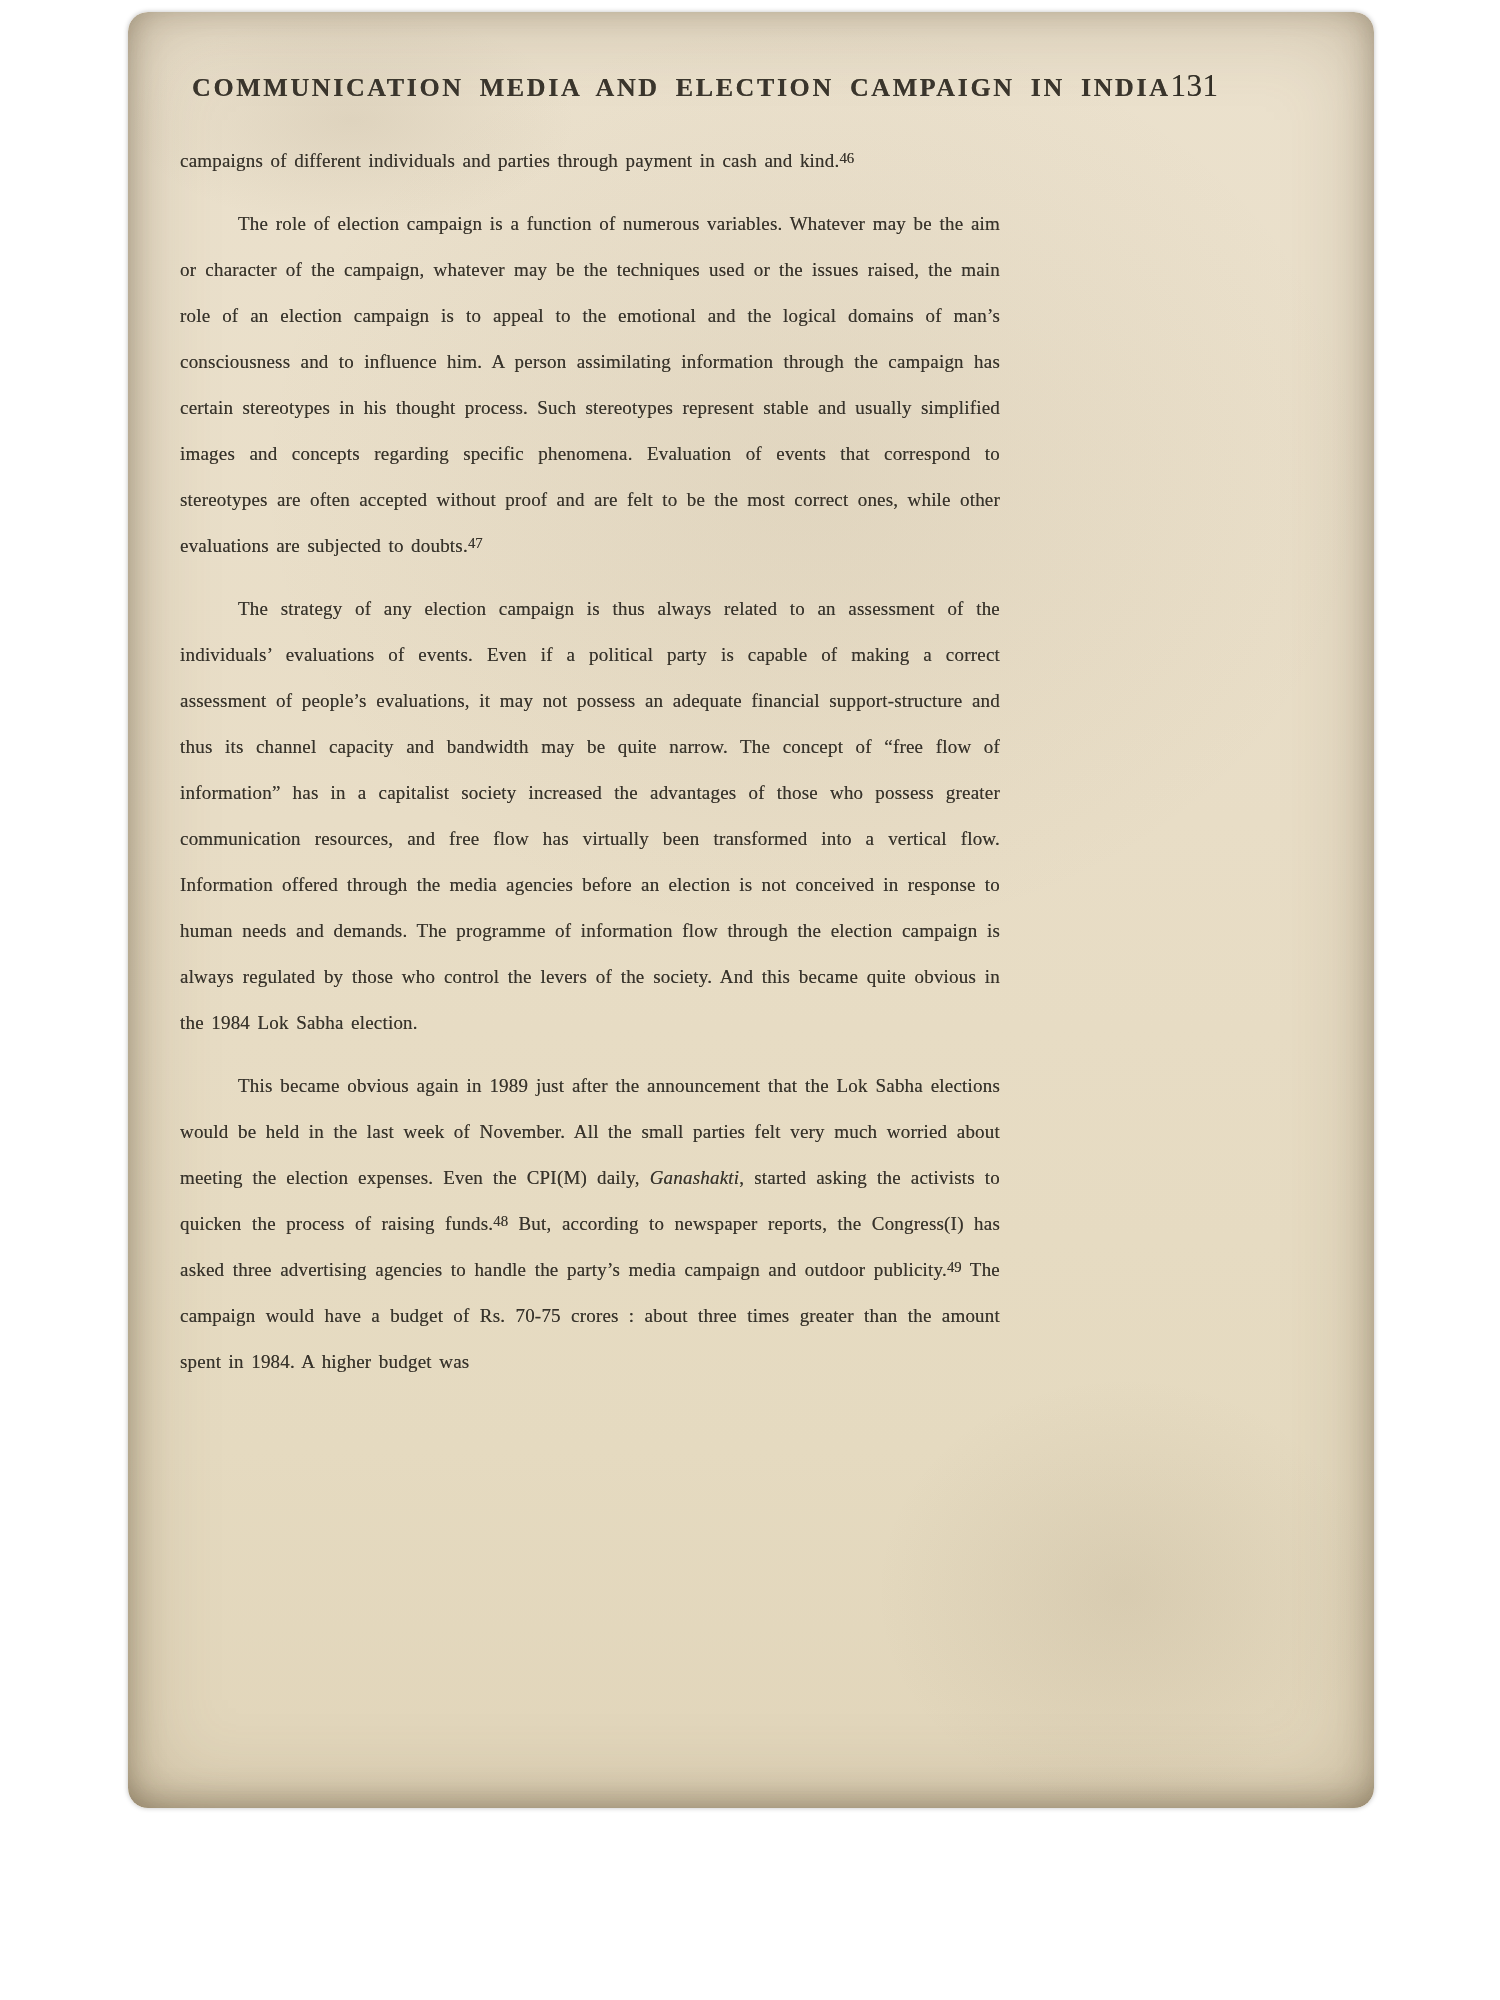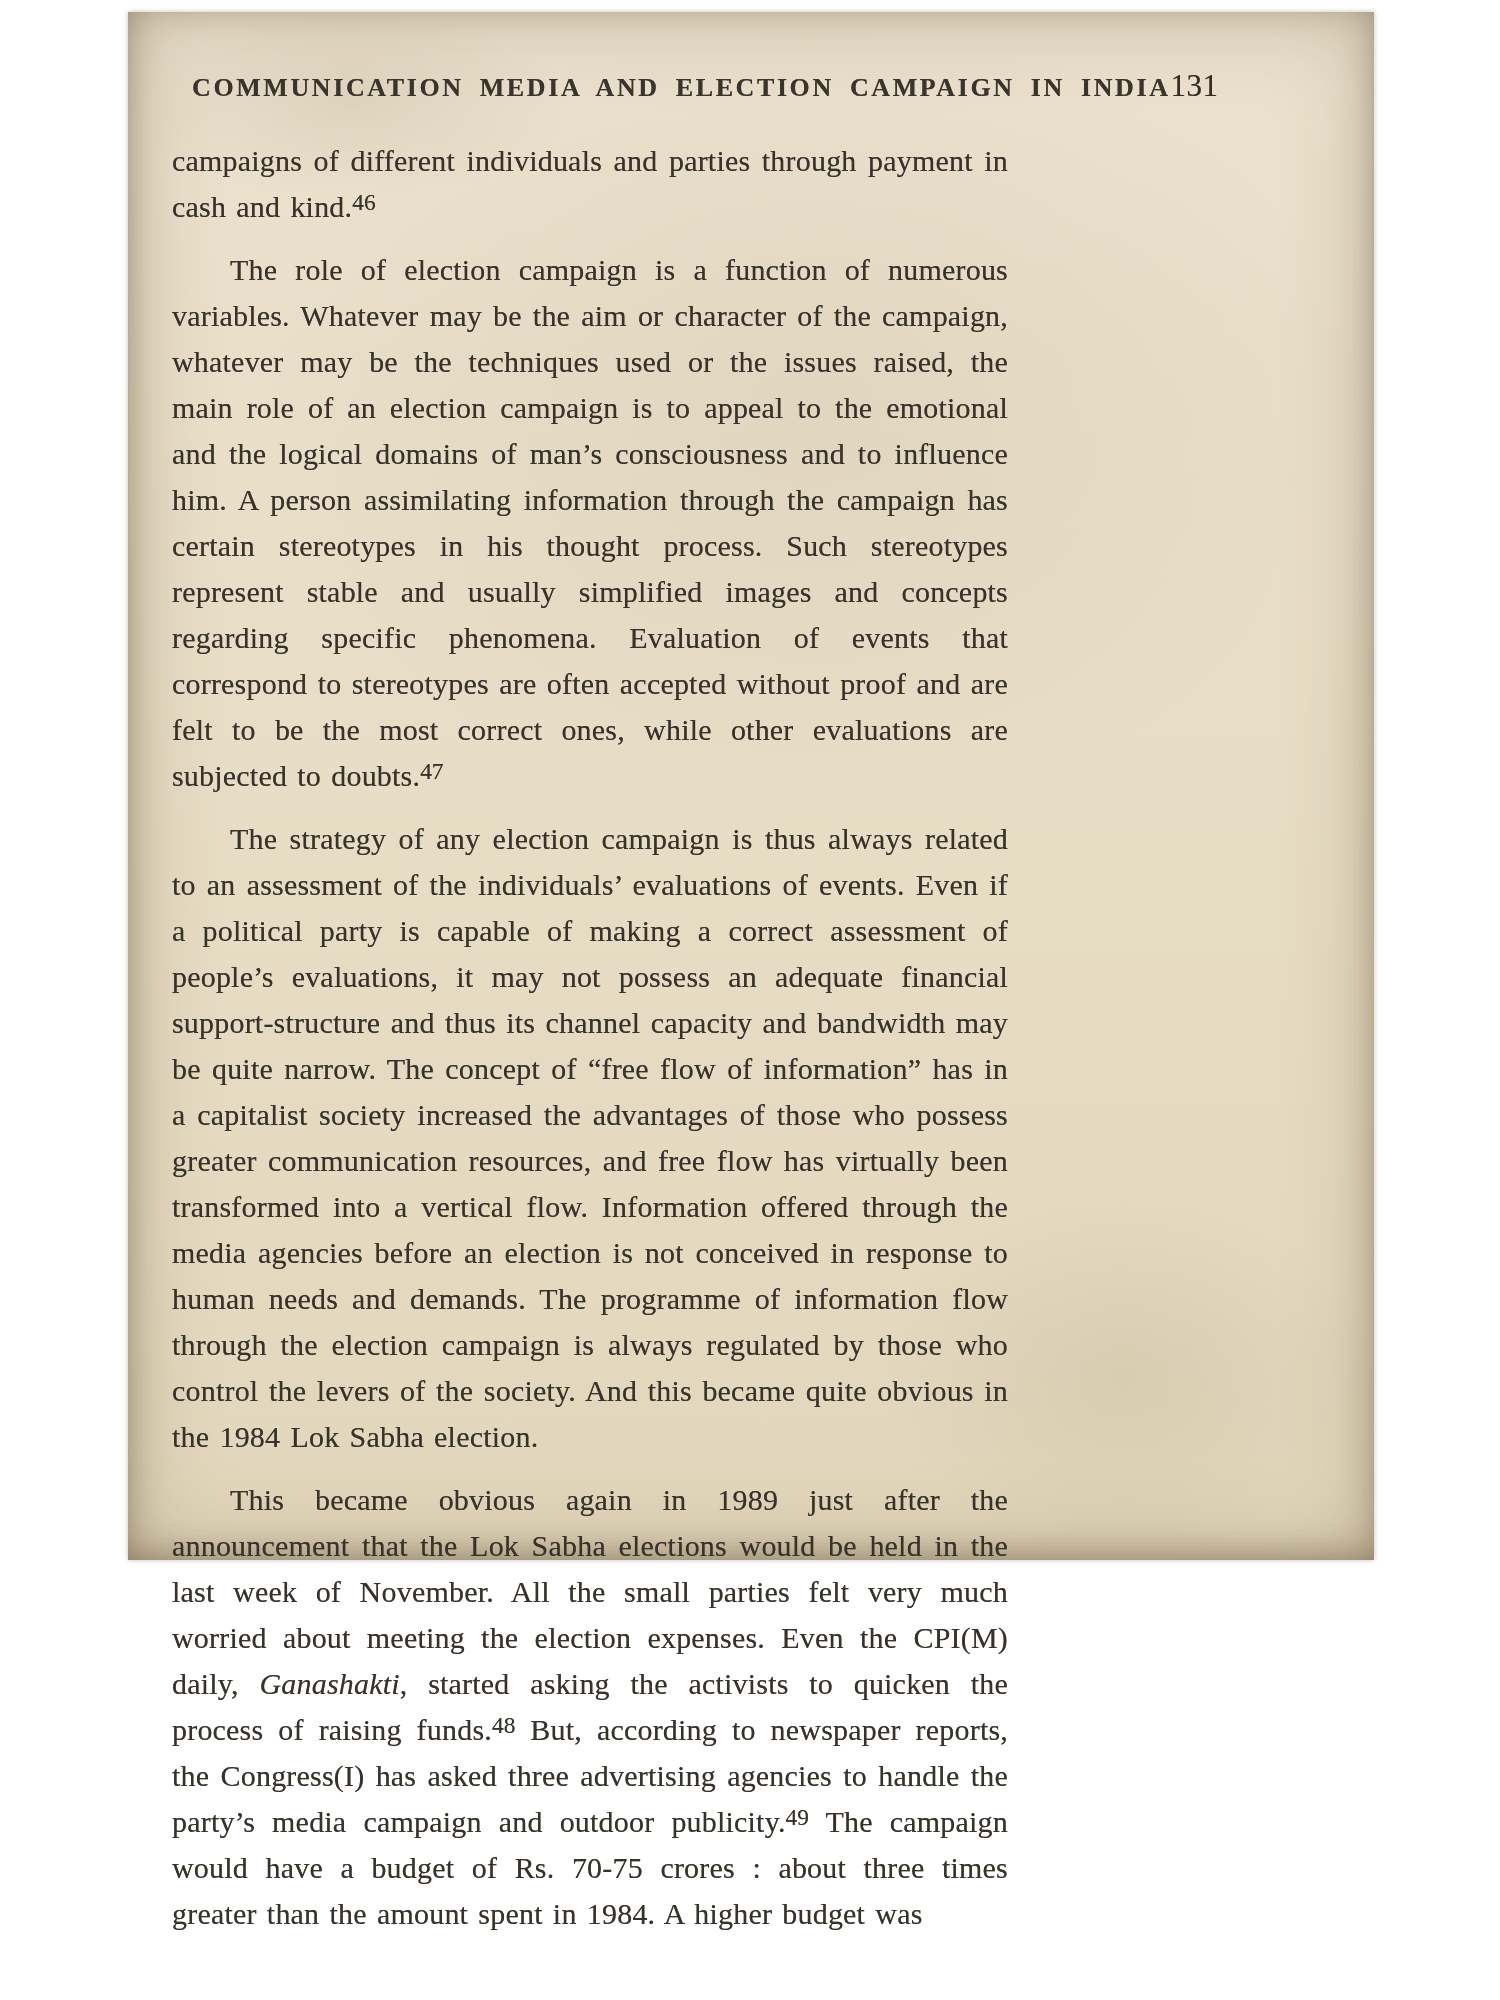--- a/index.html
+++ b/index.html
@@ -16,32 +16,33 @@
     position: relative;
     width: 1500px;
     height: 2000px;
   }
 
   .paper {
     position: absolute;
     left: 128px;
     top: 12px;
     width: 1246px;
-    height: 1548px;
+    height: 1796px;
     background:
       radial-gradient(closest-side at 18% 6%, rgba(115, 96, 66, 0.10), transparent),
       radial-gradient(closest-side at 55% 26%, rgba(115, 96, 66, 0.07), transparent),
       radial-gradient(closest-side at 80% 88%, rgba(115, 96, 66, 0.10), transparent),
       linear-gradient(180deg, #ebe1cd 0%, #e8ddc6 45%, #e5dac0 80%, #e1d5ba 100%);
     box-shadow:
       inset 0 0 90px rgba(92, 72, 42, 0.28),
       inset 14px 0 40px -18px rgba(70, 55, 30, 0.30),
       inset -14px 0 40px -18px rgba(70, 55, 30, 0.22),
       inset 0 -16px 36px -14px rgba(60, 45, 25, 0.30),
       0 0 5px rgba(0, 0, 0, 0.25);
+    border-radius: 20px;
   }
 
   .text-col {
     position: relative;
     margin-left: 36px;
     padding-top: 56px;
     width: 852px;
     color: #37332b;
     text-shadow: 0 0 0.6px rgba(55, 51, 43, 0.65);
   }
@@ -63,22 +64,22 @@
   }
 
   .page-number {
     font-size: 31px;
     font-weight: 400;
     letter-spacing: 0.5px;
     color: #332f27;
   }
 
   .body-text p {
-    margin: 8px;
-    font-size: 30px;
+    margin: 16px;
+    font-size: 19px;
     line-height: 46px;
     text-align: justify;
     text-indent: 58px;
     word-spacing: 2.5px;
     letter-spacing: 0.2px;
   }
 
   .body-text p + p {
     margin-top: 17px;
   }

